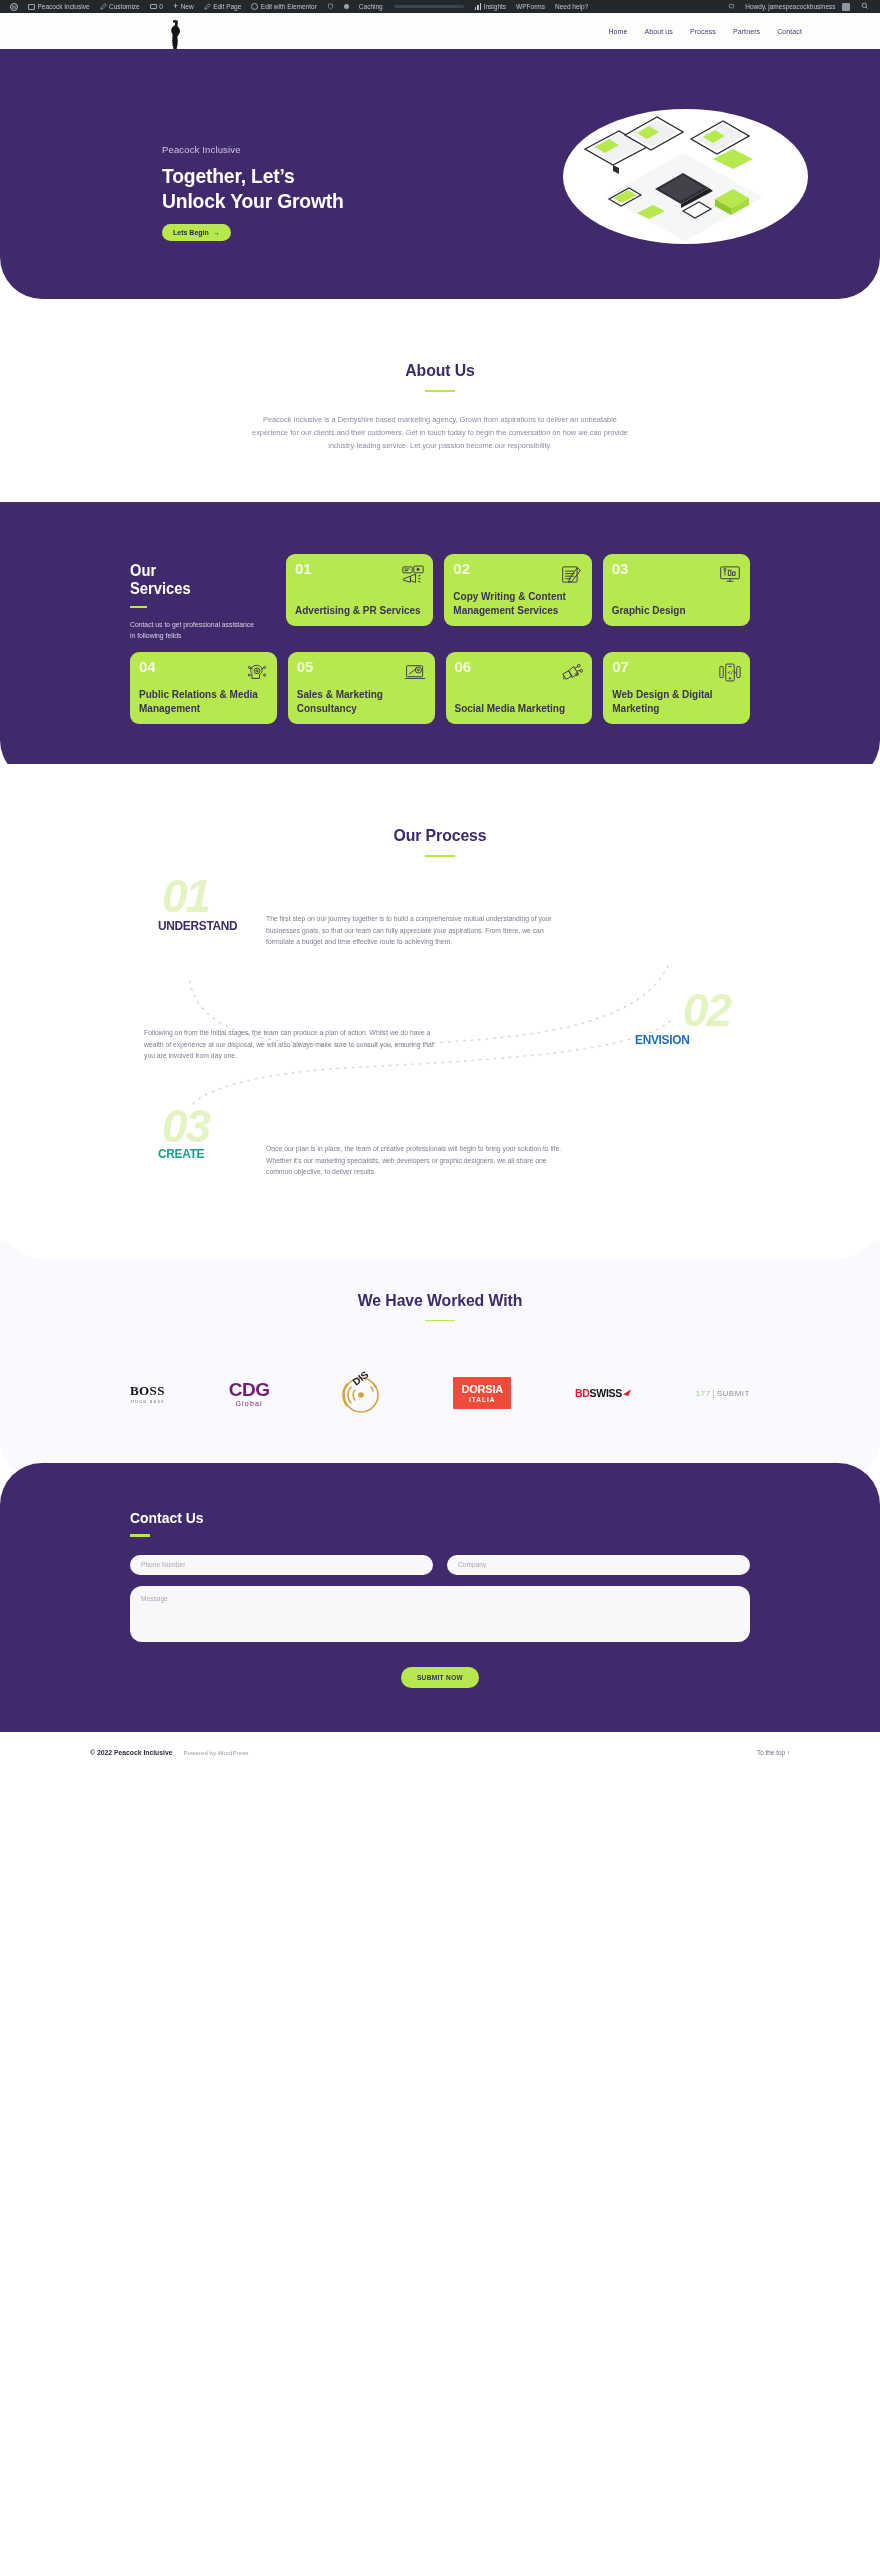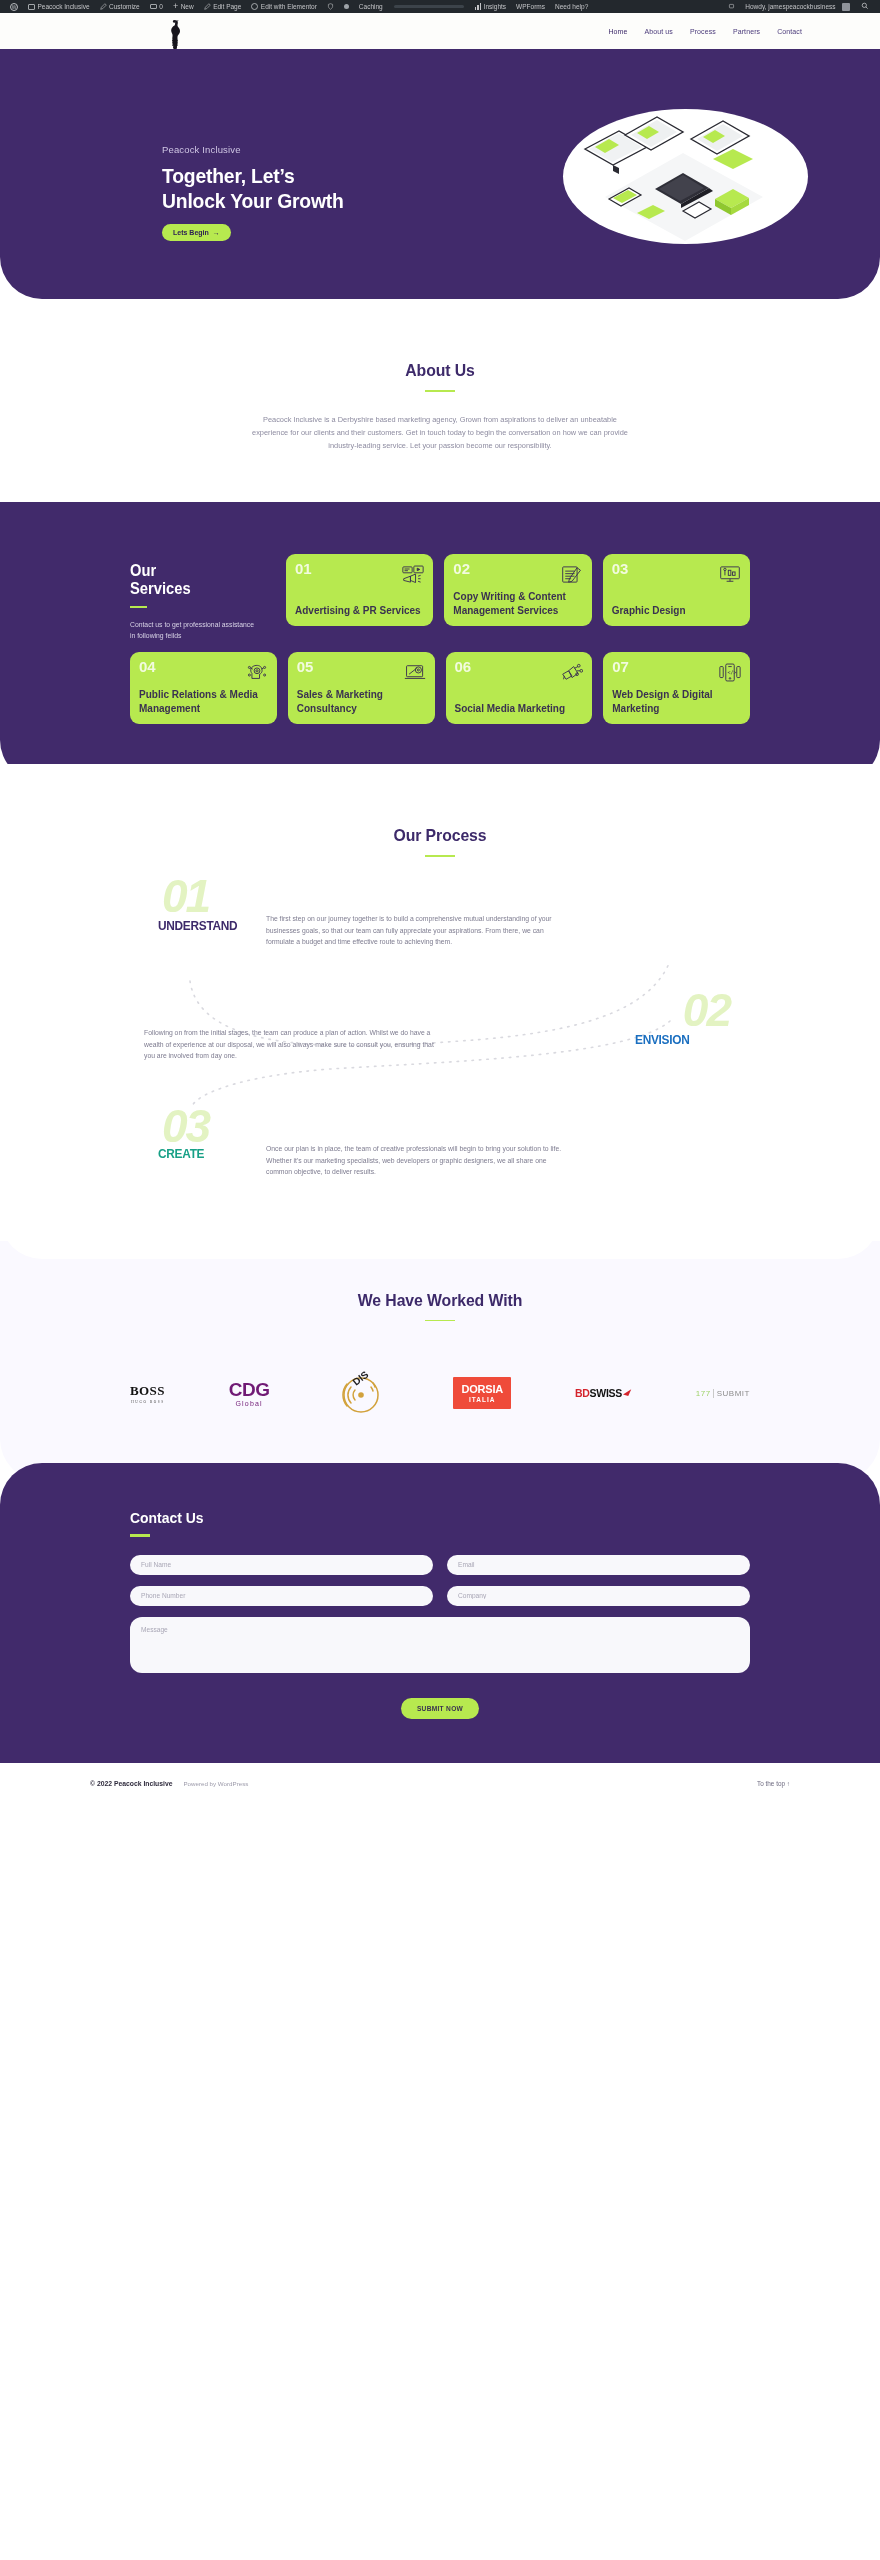--- a/index.html
+++ b/index.html
@@ -660,24 +660,20 @@
     </div>
   </section>
 
   <section class="contact">
     <div class="contact-wrap">
       <h2 class="contact-title">Contact Us</h2>
       <div class="contact-rule"></div>
 
       <form>
         <div class="form-row">
-          <input class="fld" type="text" placeholder="Full Name" style="">
-          <input class="fld" type="email" placeholder="Email" style="">
-        </div>
-        <div class="form-row">
           <input class="fld" type="tel" placeholder="Phone Number" style="">
           <input class="fld" type="text" placeholder="Company" style="">
         </div>
         <textarea class="fld-area" placeholder="Message" style=""></textarea>
         <div class="submit-wrap">
           <button type="button" class="btn-submit">SUBMIT NOW</button>
         </div>
       </form>
     </div>
   </section>

